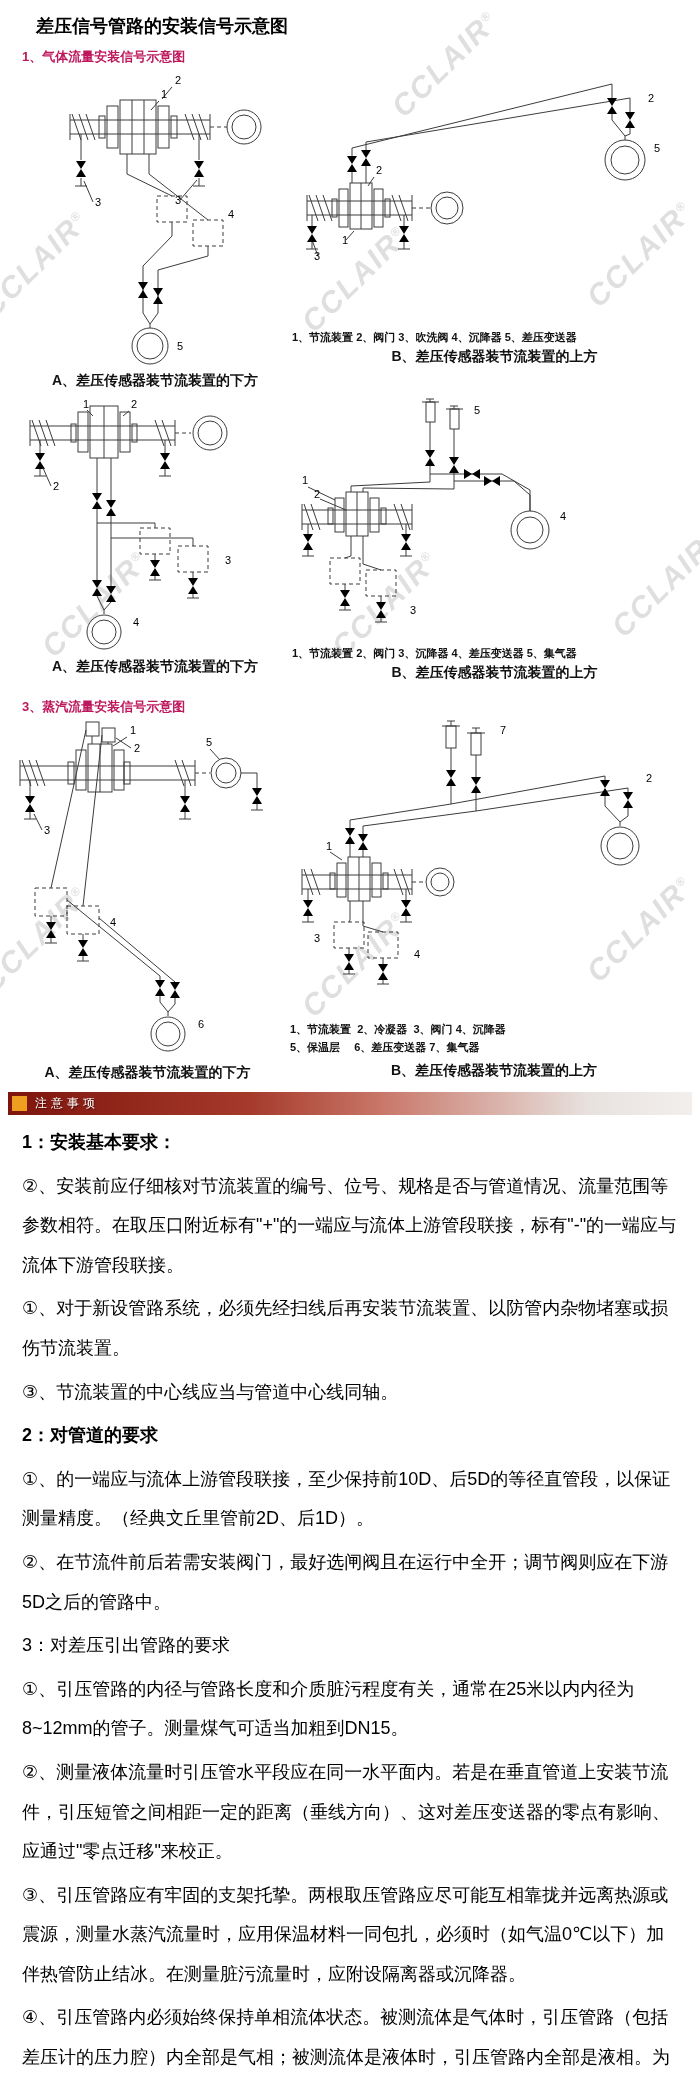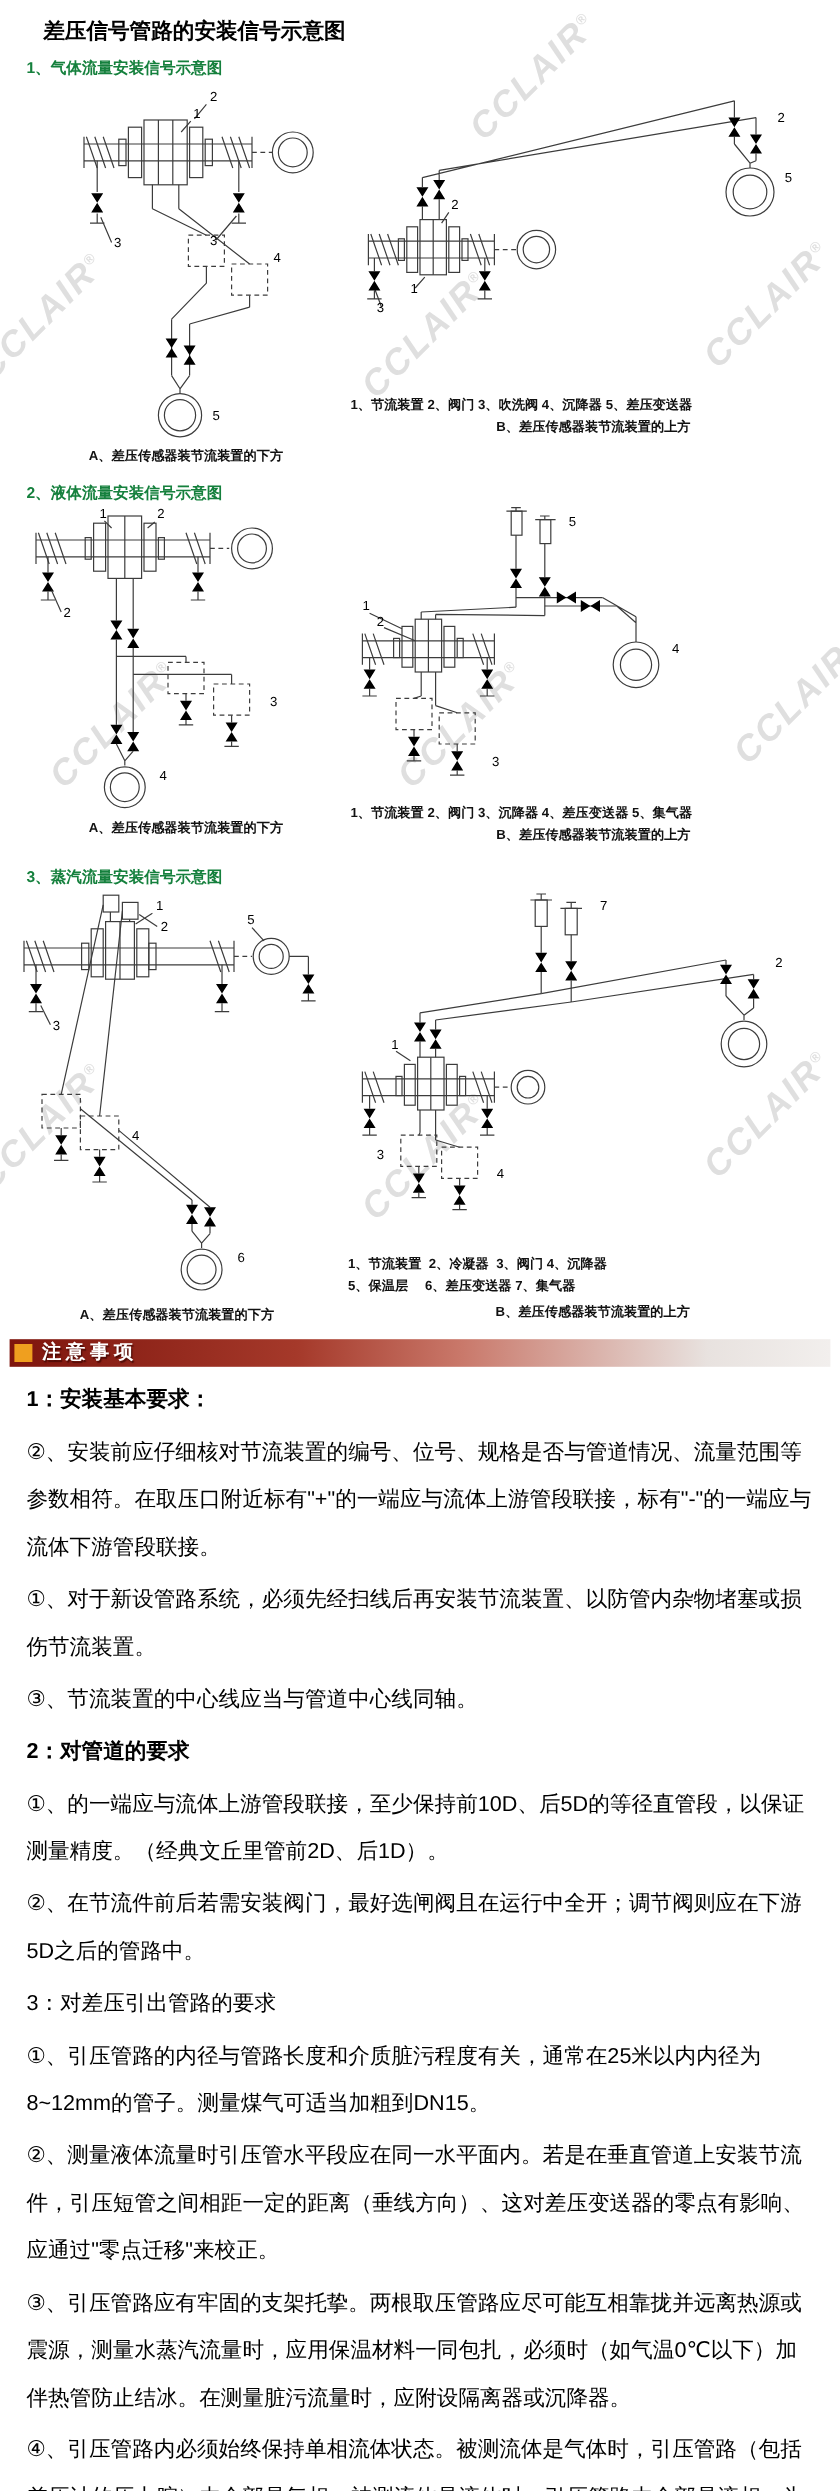--- a/index.html
+++ b/index.html
@@ -10,36 +10,36 @@
   }
   
   .wm {
     position:absolute; transform:rotate(-45deg); transform-origin:left top;
     font-size:30px; font-weight:bold; letter-spacing:2px;
     color:rgba(140,140,140,0.28); white-space:nowrap; pointer-events:none;
     z-index:0;
   }
   .wm sup { font-size:12px; }
   h1.title { margin:0; padding:14px 0 6px 36px; font-size:18px; font-weight:bold; position:relative; z-index:2;}
-  h2.sec { margin:4px 0 2px 22px; font-size:13px; font-weight:bold; color:#15803d; position:relative; z-index:2;}
+  h2.sec { margin:4px 0 2px 22px; font-size:13px; font-weight:bold; color:#be185d; position:relative; z-index:2;}
   .row { position:relative; z-index:1; }
   svg.dg { position:absolute; }
   .dg path, .dg line, .dg rect, .dg circle { stroke:#3c3c3c; fill:none; stroke-width:1; }
   .dg .dsh { stroke-dasharray:4 3; }
   .dg text { fill:#000; font-size:11px; font-family:"Liberation Sans","DejaVu Sans",sans-serif; stroke:none; }
-  .cap { position:absolute; font-size:11px; font-weight:bold; text-align:center; color:#111; }
+  .cap { position:absolute; font-size:14px; font-weight:bold; text-align:center; color:#111; }
   .legend { position:absolute; font-size:11px; font-weight:bold; text-align:left; color:#111; white-space:pre; }
   
   .banner {
     position:relative; z-index:2; margin:6px 8px 0 8px; height:23px;
     background:linear-gradient(90deg,#7e150d 0%,#a5392a 35%,#c9786a 55%,#e8e2df 85%,#f2efed 100%);
     display:flex; align-items:center;
   }
   .banner-sq { width:15px; height:15px; background:#ef9f1f; margin:0 8px 0 4px; display:inline-block; }
-  .banner-title { color:#ffffff; font-weight:bold; font-size:16px; letter-spacing:4px; text-shadow:1px 1px 1px #4d0a05; }
+  .banner-title { color:#ffffff; font-weight:normal; font-size:12px; letter-spacing:4px; text-shadow:1px 1px 1px #4d0a05; }
   
   .notes { position:relative; z-index:2; padding:8px 22px 0 22px; font-size:18px; line-height:2.2; color:#000; }
   .notes p { margin:0 0 4px 0; }
   .nh { font-weight:bold; }
   .nh.plain { font-weight:normal; }
 </style>
 </head>
 <body>
 
 <svg style="position:absolute;width:0;height:0" aria-hidden="true">
@@ -142,21 +142,20 @@
       <text x="84" y="106">2</text>
       <text x="50" y="176">1</text>
       <text x="22" y="192">3</text>
       <text x="356" y="34">2</text>
       <text x="362" y="84">5</text>
     </svg>
     <div class="legend" style="left:292px;top:262px;width:405px">1、节流装置 2、阀门 3、吹洗阀 4、沉降器 5、差压变送器</div>
     <div class="cap" style="left:292px;top:280px;width:405px">B、差压传感器装节流装置的上方</div>
   </div>
 
-  <h2 class="sec">2、液体流量安装信号示意图</h2>
   <div class="row" style="height:296px">
 
     <svg class="dg" style="left:15px;top:0" width="280" height="256" viewBox="0 0 280 256">
       <path d="M15,28 H160 M15,42 H160"></path>
       <path d="M15,22 V48 M17,22 L26,48 M24,22 L33,48 M31,22 L40,48"></path>
       <path d="M160,22 V48 M140,22 L149,48 M147,22 L156,48"></path>
       <rect x="56" y="26" width="5" height="18"></rect>
         <rect x="63" y="14" width="10" height="40"></rect>
       <rect x="75" y="8" width="28" height="52"></rect>
         <path d="M89,8 V60"></path>

